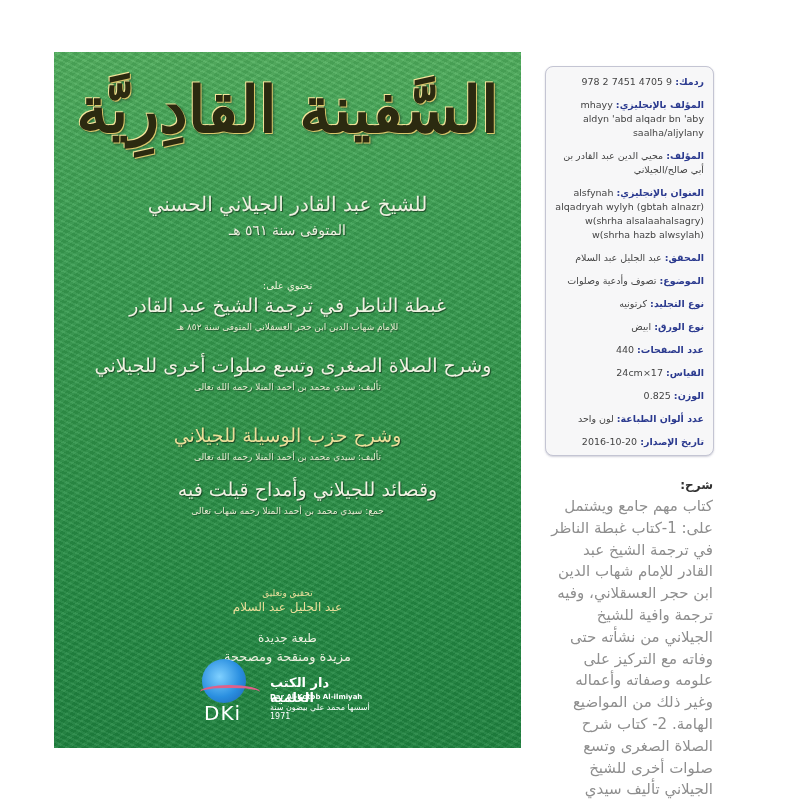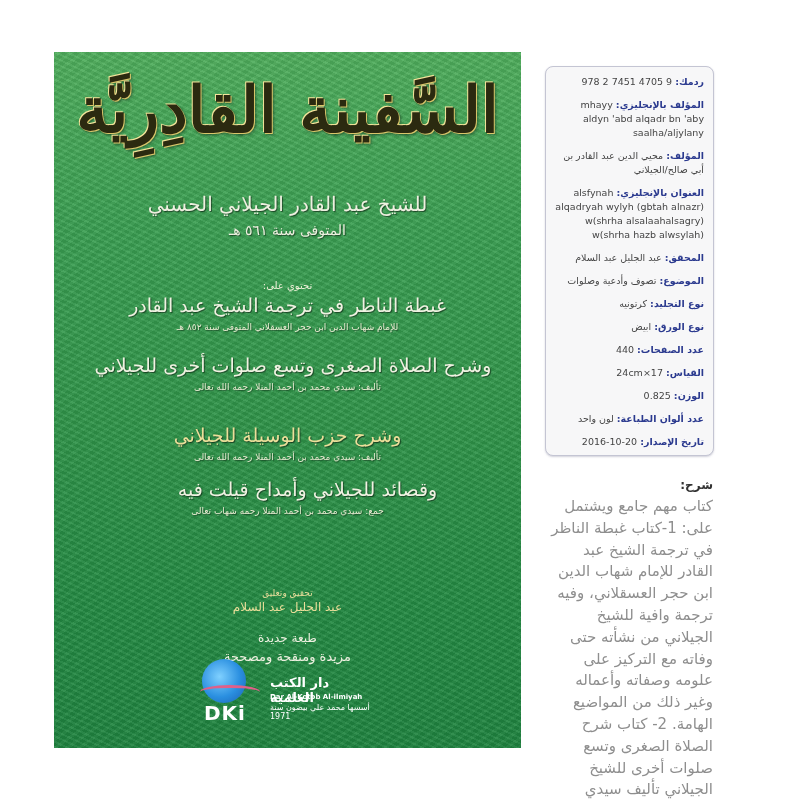--- a/index.html
+++ b/index.html
@@ -68,21 +68,21 @@
     .pub-globe {
       position: absolute; left: 2px; top: 2px; width: 44px; height: 44px; border-radius: 50%;
       background: radial-gradient(circle at 40% 40%, #7fd0ff 0%, #2a8fe0 55%, #1a5fb0 100%);
     }
     .pub-swoosh {
       position: absolute; left: 0; top: 28px; width: 60px; height: 14px;
       border-top: 3px solid #e0608a; border-radius: 50% 50% 0 0;
     }
     .pub-dki {
       position: absolute; left: 4px; top: 44px; font-family: "DejaVu Sans", sans-serif;
-      font-weight: bold; font-size: 20px; color: #ffffff; letter-spacing: 1px;
+      font-weight: normal; font-size: 20px; color: #ffffff; letter-spacing: 1px;
     }
     .pub-name-ar {
       position: absolute; left: 70px; top: 18px; width: 100px; direction: rtl; text-align: left;
       font-size: 13px; font-weight: bold; color: #ffffff;
     }
     .pub-name-en {
       position: absolute; left: 70px; top: 36px; font-size: 7px; font-weight: bold; color: #ffffff;
     }
     .pub-est {
       position: absolute; left: 70px; top: 46px; width: 100px; direction: rtl; text-align: left;

